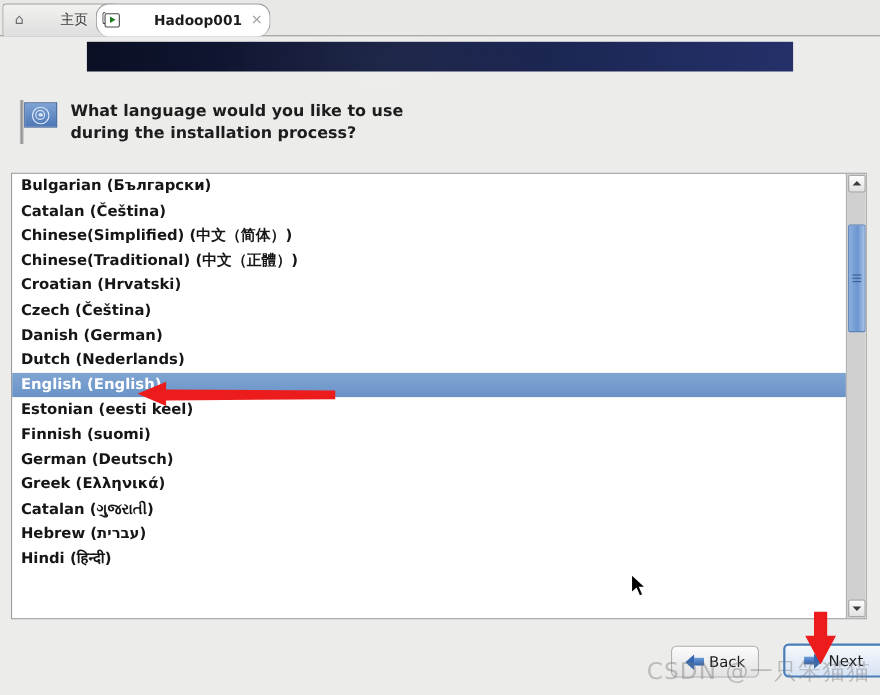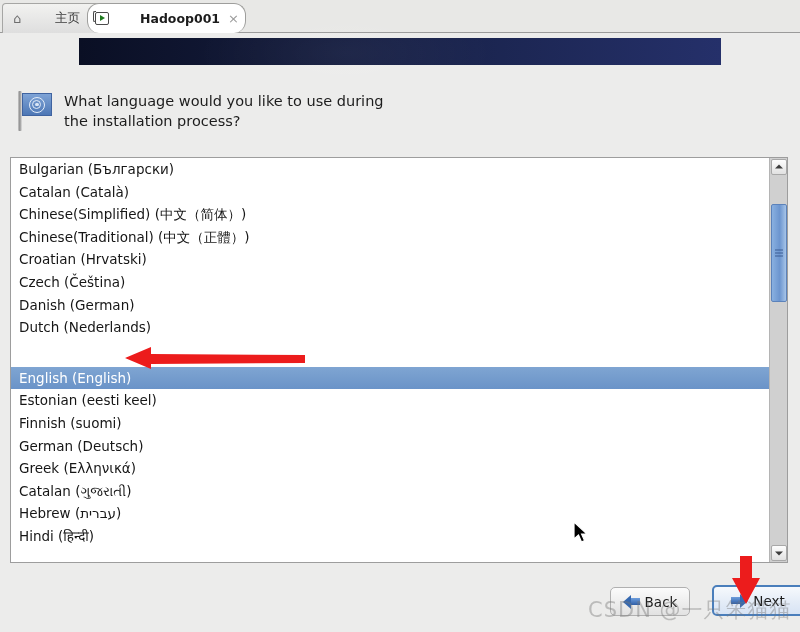--- a/index.html
+++ b/index.html
@@ -119,20 +119,21 @@
     background: radial-gradient(ellipse at center, rgba(255,255,255,0.045), rgba(255,255,255,0) 70%);
   }
 
   
   .question-row {
     position: absolute;
     left: 12px; top: 88px;
     width: 540px;
     display: flex;
     align-items: flex-start;
+    font-weight: bold;
   }
   .flag-icon {
     width: 44px; height: 44px;
     flex: none;
     position: relative;
   }
   .flag-pole {
     position: absolute;
     left: 6px; top: 3px;
     width: 4px; height: 40px;
@@ -189,34 +190,34 @@
     width: 778px; height: 406px;
     box-sizing: border-box;
     border: 1px solid #9d9d9d;
     background: #ffffff;
     overflow: hidden;
   }
   .list-items {
     position: absolute;
     left: 0; top: 0;
     width: 758px;
+    font-weight: bold;
   }
   .list-item {
     height: 22.6px;
     line-height: 22.6px;
     padding-left: 8px;
     font-size: 13.5px;
     color: #161616;
     white-space: nowrap;
     box-sizing: border-box;
   }
   .list-item.selected {
     background: linear-gradient(to bottom, #7fa5d2, #6a93c8);
     color: #ffffff;
-    margin-top: 28px;
   }
 
   
   .scrollbar {
     position: absolute;
     right: 0; top: 0;
     width: 18px; height: 404px;
     background: #d0d0d0;
     border-left: 1px solid #b4b4b4;
     box-sizing: border-box;
@@ -366,21 +367,21 @@
     <span class="flag-cloth">
         <span class="flag-emblem"></span>
       </span>
   </span>
   <div class="question-text">What language would you like to use during the installation process?</div>
 </div>
 
 <div class="listbox">
   <div class="list-items" id="lang-list">
       <div class="list-item">Bulgarian (Български)</div>
-      <div class="list-item">Catalan (Català)</div>
+      <div class="list-item">Catalan (Čeština)</div>
       <div class="list-item">Chinese(Simplified) (中文（简体）)</div>
       <div class="list-item">Chinese(Traditional) (中文（正體）)</div>
       <div class="list-item">Croatian (Hrvatski)</div>
       <div class="list-item">Czech (Čeština)</div>
       <div class="list-item">Danish (German)</div>
       <div class="list-item">Dutch (Nederlands)</div>
       <div class="list-item selected">English (English)</div>
       <div class="list-item">Estonian (eesti keel)</div>
       <div class="list-item">Finnish (suomi)</div>
       <div class="list-item">German (Deutsch)</div>

